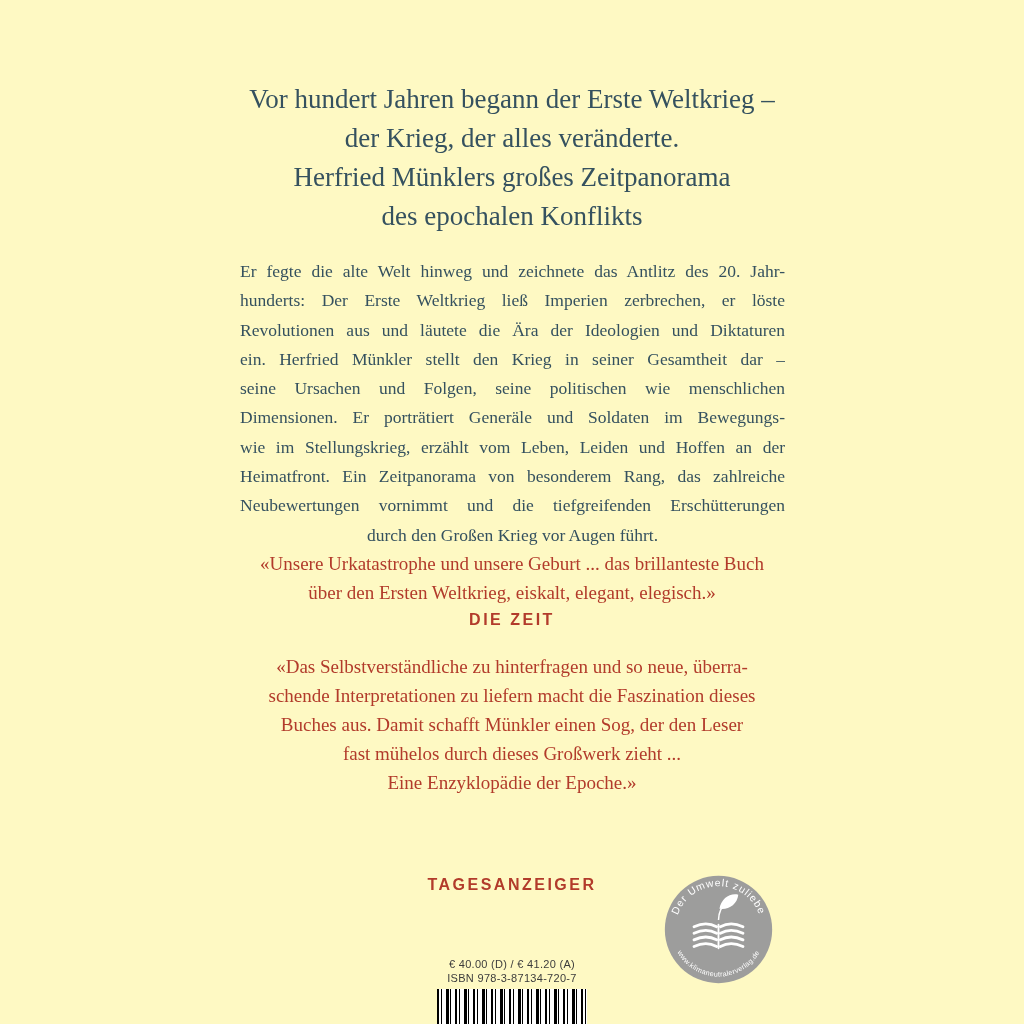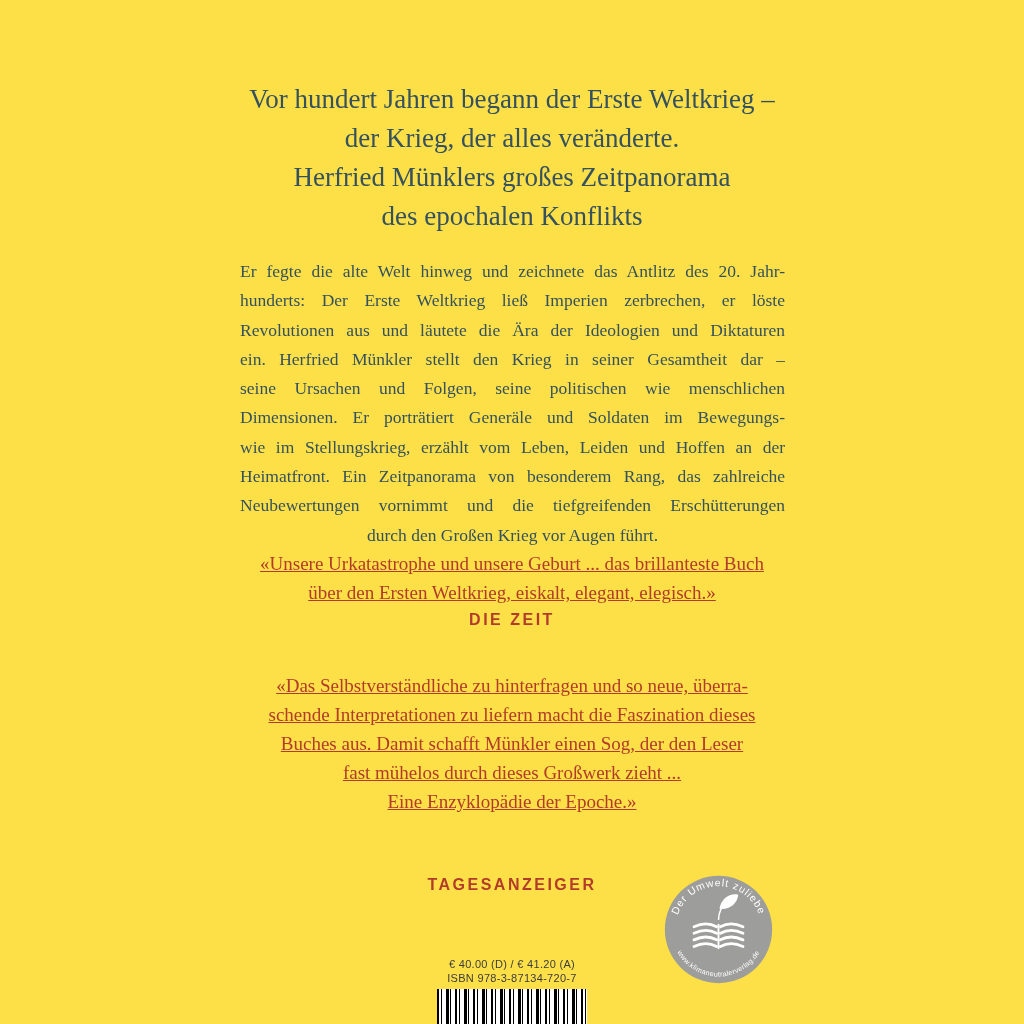--- a/index.html
+++ b/index.html
@@ -1,18 +1,18 @@
 <!DOCTYPE html>
 <html><head>
 <meta charset="utf-8">
 <style>
   html,body { margin:0; padding:0; background:#ffffff; }
   .page {
     position:relative; width:1024px; height:1024px;
-    background:#fde047; overflow:hidden;
+    background:#fef9c3; overflow:hidden;
     font-family:"Liberation Serif", serif;
   }
 
   
   .headline {
     position:absolute; top:80px; left:0; width:100%;
     text-align:center; color:#35515f;
     font-size:27px; line-height:39px;
   }
 
@@ -21,24 +21,24 @@
     position:absolute; top:257px; left:240px; width:545px;
     color:#35515f; font-size:17.5px; line-height:29.3px;
   }
   .blurb .line { text-align:justify; text-align-last:justify; overflow:hidden; }
   .blurb .line.final { text-align:center; text-align-last:center; }
 
   
   .quote {
     position:absolute; left:0; width:100%;
     text-align:center; color:#b23b2b;
-    font-size:19px; line-height:29px;text-decoration:underline;
+    font-size:19px; line-height:29px;
   }
   .quote-1 { top:549px; }
-  .quote-2 { top:671px; }
+  .quote-2 { top:652px; }
   .quote-3 { top:843px; }
 
   .source {
     position:absolute; left:0; width:100%;
     text-align:center; color:#b23b2b;
     font-family:"Liberation Sans", sans-serif;
     font-size:16px; letter-spacing:2.5px; font-weight:bold;
   }
   .source-1 { top:611px; }
   .source-2 { top:795px; }

